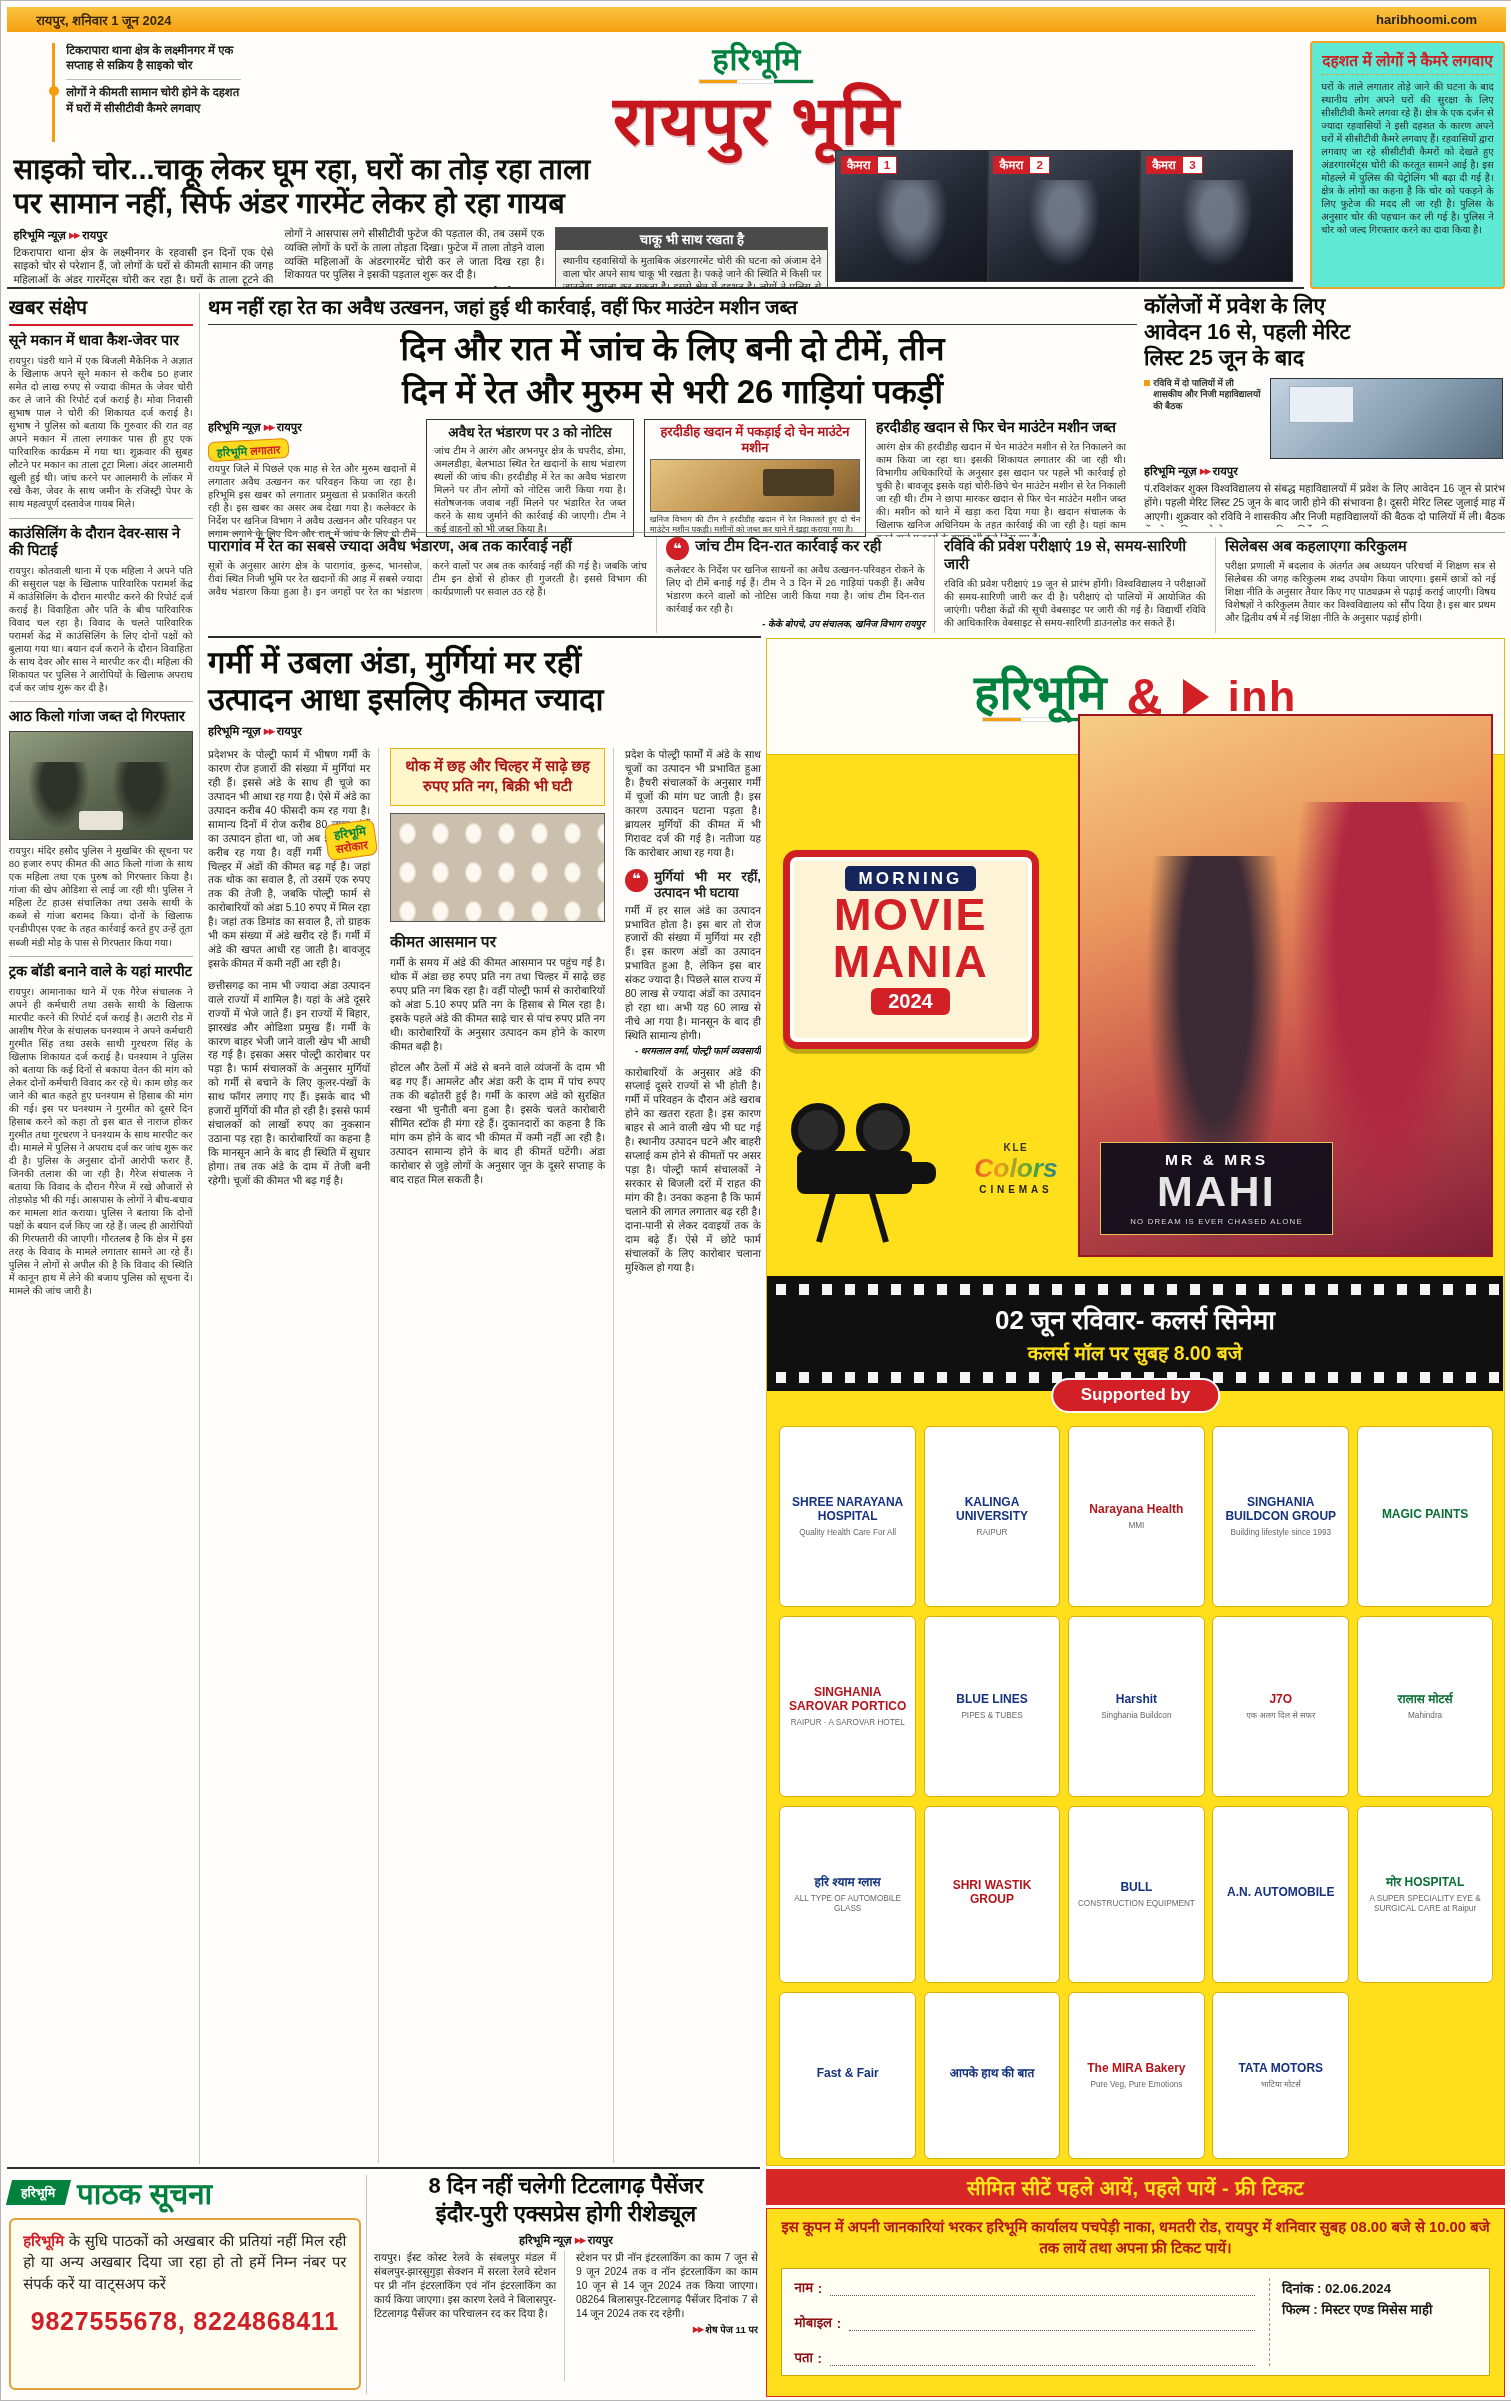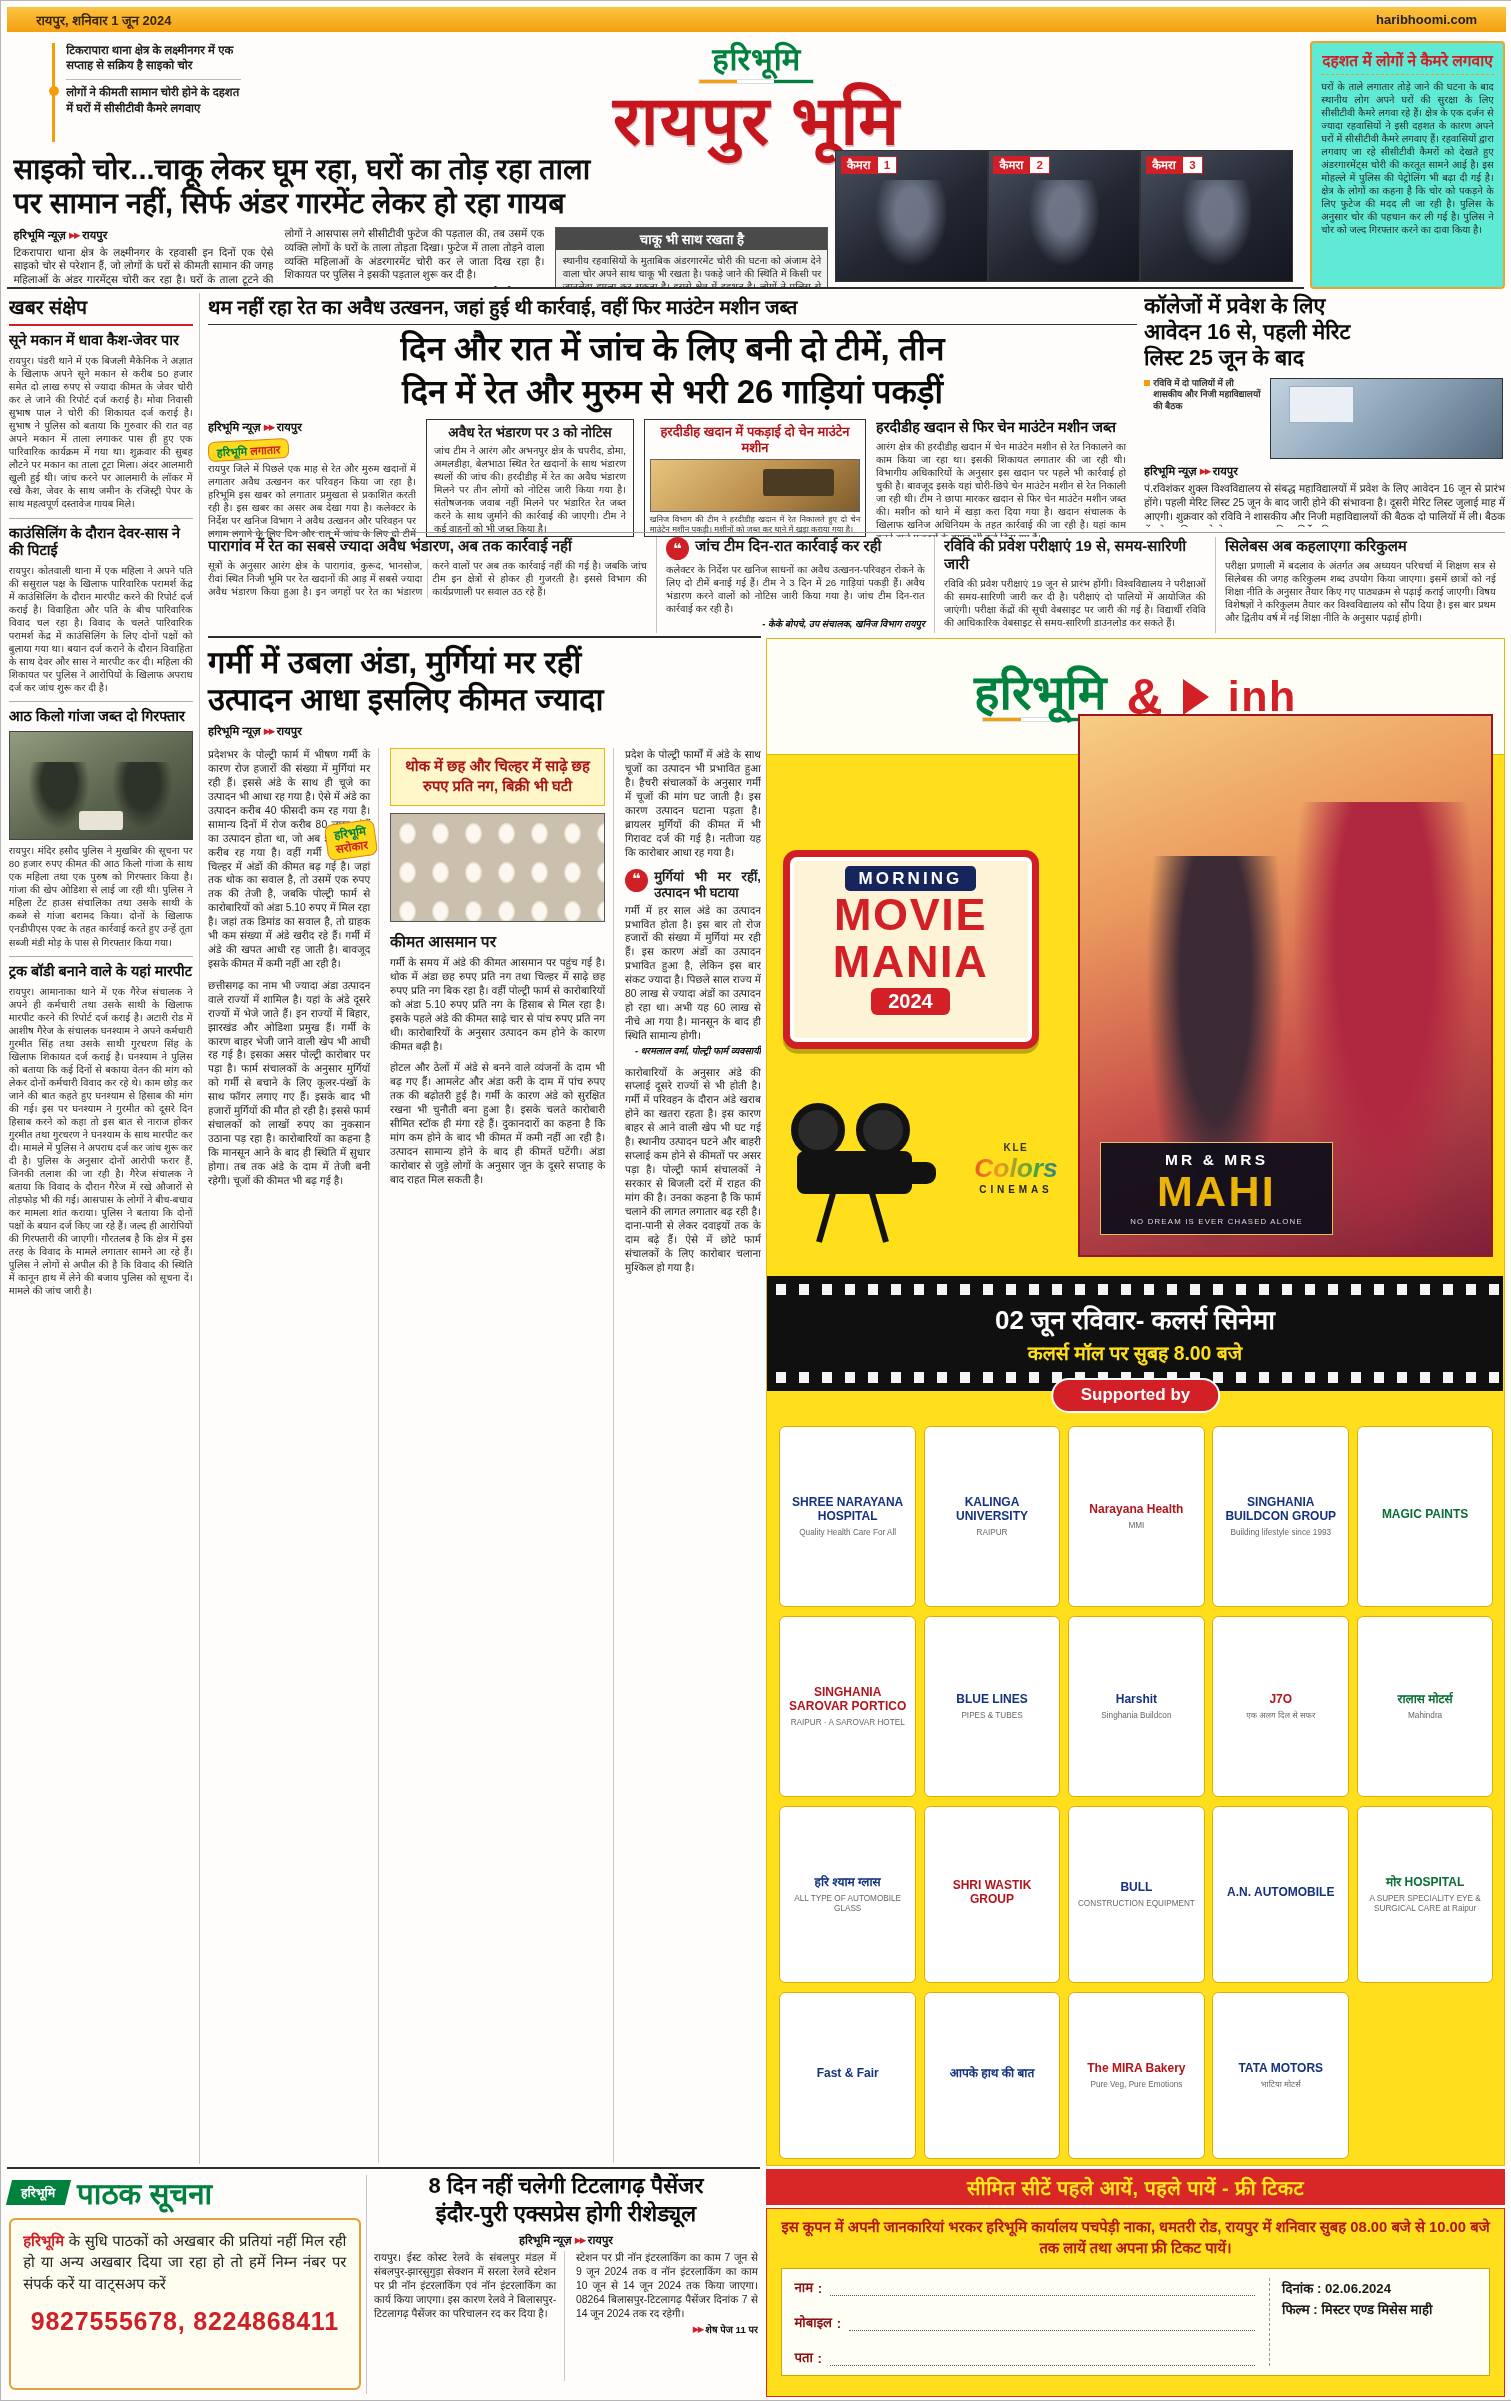--- a/index.html
+++ b/index.html
@@ -120,21 +120,21 @@
   box-shadow:inset 0 0 0 3.9px #fff,0 4.7px 0 rgba(0,0,0,.25);text-align:center;padding-top:9.3px}
 .mq-morning{display:inline-block;background:#16265c;color:#fff;font-weight:800;font-size:17px;letter-spacing:3.1px;padding:2.3px 14px;border-radius:4.7px}
 .mq-movie,.mq-mania{font-size:45px;font-weight:800;color:#d31f26;line-height:1.05;letter-spacing:1.6px}
 .mq-year{display:inline-block;background:#d31f26;color:#fff;font-weight:800;font-size:20px;padding:1.6px 17px;border-radius:6.2px;margin-top:3.1px}
 .poster{position:absolute;left:311px;top:75px;width:415px;height:543px;border:2.3px solid #9c1520;
   background:linear-gradient(160deg,#f6cd84 0%,#eb9a5e 30%,#c8504a 62%,#7f1f38 100%);overflow:hidden}
 .pfig1{position:absolute;left:52%;top:16%;width:44%;height:84%;background:radial-gradient(ellipse at 50% 30%,#b02740 0 38%,rgba(0,0,0,0) 72%)}
 .pfig2{position:absolute;left:16%;top:26%;width:34%;height:74%;background:radial-gradient(ellipse at 50% 30%,#3c2a35 0 36%,rgba(0,0,0,0) 70%)}
 .ptitle{position:absolute;left:20px;bottom:20px;width:233px;background:rgba(14,14,26,.93);border:1.6px solid #e8c15a;padding:7.8px 11px;text-align:center}
 .pt-pre{color:#fff;font-size:15.5px;letter-spacing:3.1px;font-weight:700}
-.pt-name{color:#eab308;font-size:43px;font-weight:800;line-height:1.05;letter-spacing:2.3px}
+.pt-name{color:#e5e5e5;font-size:43px;font-weight:800;line-height:1.05;letter-spacing:2.3px}
 .pt-tag{color:#ddd;font-size:7.8px;letter-spacing:1.2px;margin-top:3.1px}
 .colors-logo{position:absolute;left:196px;top:503px;width:106px;text-align:center}
 .cl-kle{font-size:10px;font-weight:700;color:#333;letter-spacing:1.6px}
 .cl-name{font-size:26.4px;font-weight:800;font-style:italic;background:linear-gradient(90deg,#e33b2e,#f29a1f,#4aa63c,#2b6cb8);-webkit-background-clip:text;background-clip:text;color:transparent}
 .cl-word{font-size:10px;font-weight:700;color:#222;letter-spacing:3.9px}
 .projector{position:absolute;left:22px;top:464px;width:155px;height:151px}
 .reel{position:absolute;top:0;width:54px;height:54px;border:7.8px solid #121212;border-radius:50%;background:#2b2b2b}
 .r1{left:1.6px}.r2{left:67px}
 .pbody{position:absolute;top:48px;left:7.8px;width:115px;height:43px;background:#121212;border-radius:7.8px}
 .plens{position:absolute;top:59px;left:121px;width:26.4px;height:22px;background:#121212;border-radius:3.1px 9.3px 9.3px 3.1px}

